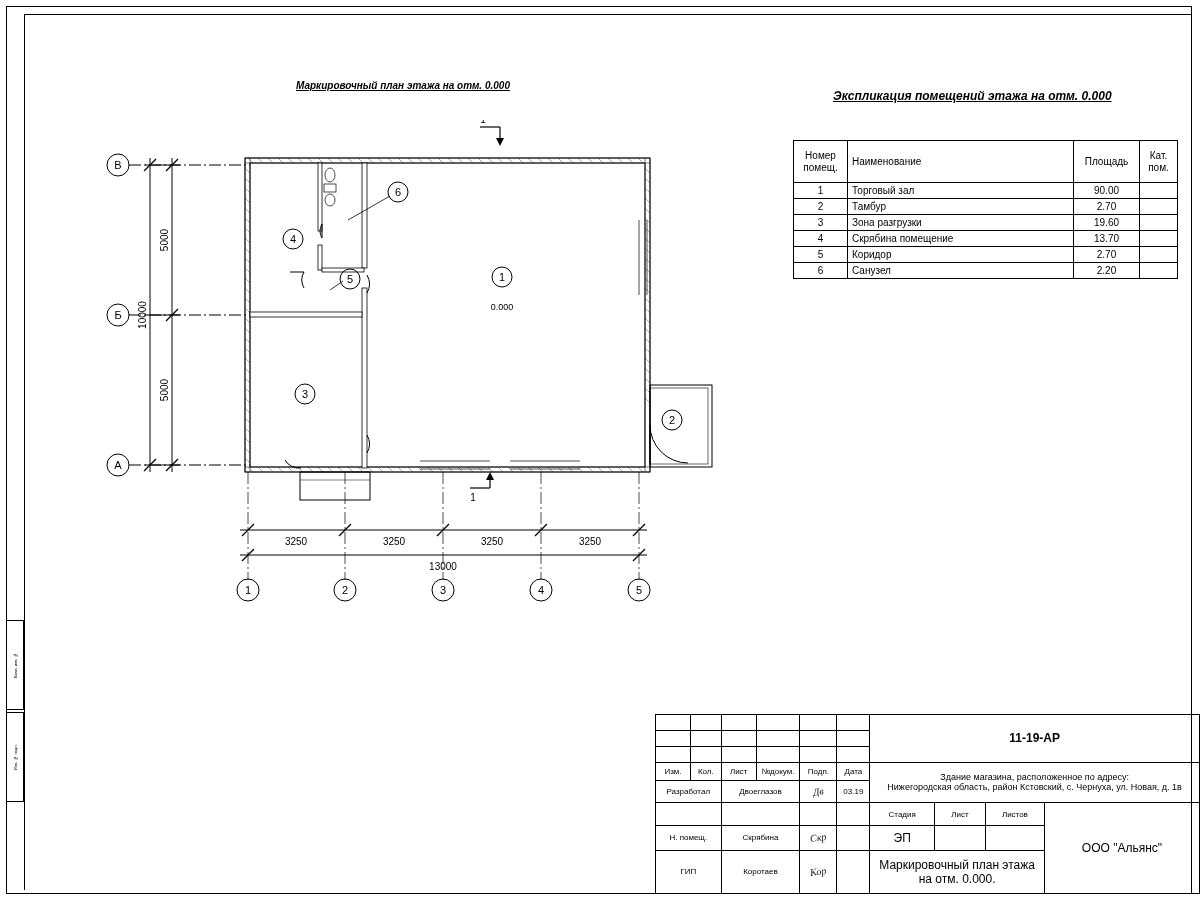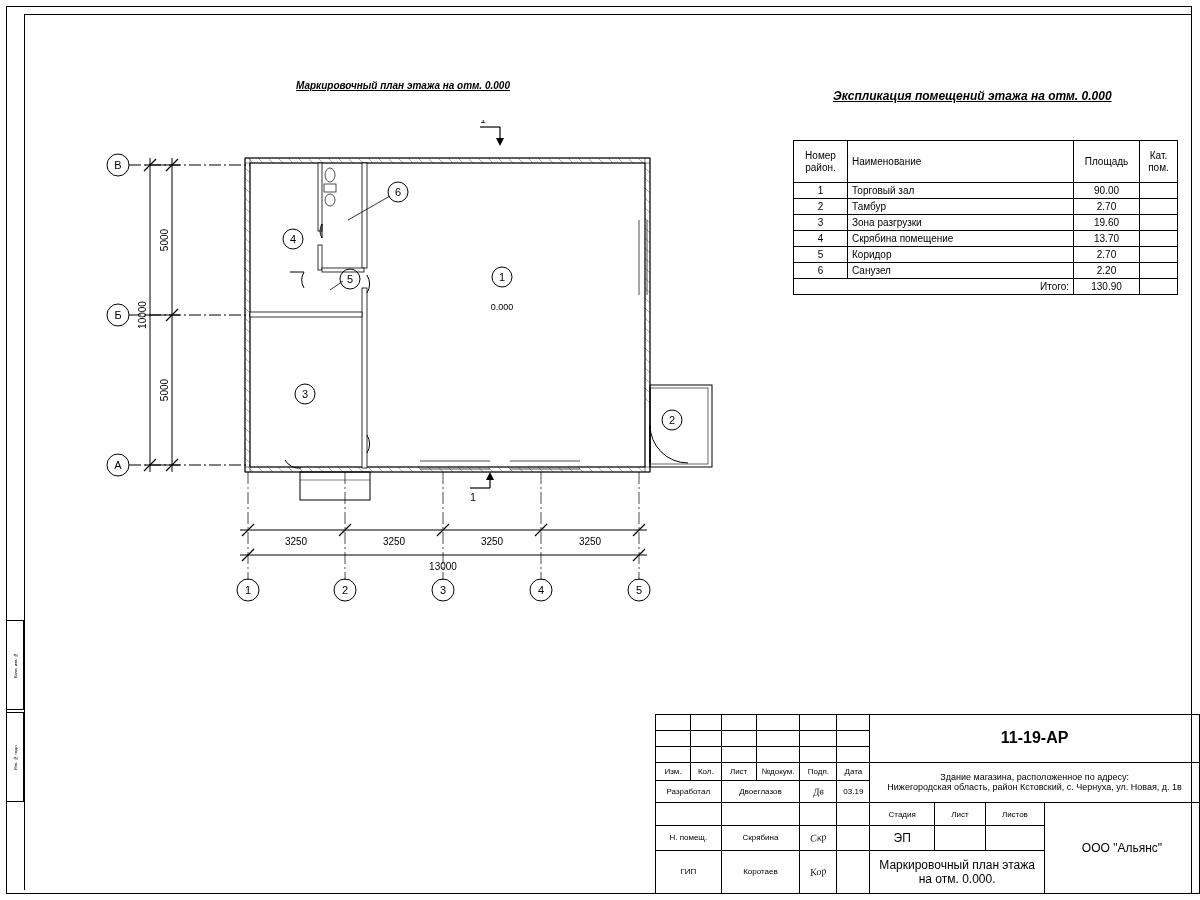--- a/index.html
+++ b/index.html
@@ -124,21 +124,21 @@
   .sig {
     font-family: "Liberation Serif", serif;
     font-style: italic;
     font-size: 10px;
     color: #111;
     transform: rotate(-8deg);
     display: inline-block;
   }
   .small { font-size: 8px; }
   .mid { font-size: 12px; }
-  .big { font-size: 16px; font-weight: bold; }
+  .big { font-size: 12px; font-weight: bold; }
   .nowrap { white-space: nowrap; overflow: hidden; }
 </style>
 </head>
 <body>
 
 <div class="sheet">
 
   <div class="border-outer"></div>
   <div class="border-inner"></div>
 
@@ -451,21 +451,21 @@
         <text x="56" y="195" transform="rotate(-90 56 195)" text-anchor="middle">10000</text>
       </g>
     </svg>
   </div>
 
   <table class="expl-table">
     <thead>
       <tr>
         <td class="c-num">
           <span>Номер</span><br>
-          <span>район.</span>
+          <span>помещ.</span>
         </td>
         <td class="c-name">Наименование</td>
         <td class="c-area">Площадь</td>
         <td class="c-cat">
           <span>Кат.</span><br>
           <span>пом.</span>
         </td>
       </tr>
     </thead>
     <tbody>
@@ -496,25 +496,20 @@
       <tr>
         <td class="c-num">5</td>
         <td class="c-name">Коридор</td>
         <td class="c-area">2.70</td>
         <td class="c-cat"></td>
       </tr>
       <tr>
         <td class="c-num">6</td>
         <td class="c-name">Санузел</td>
         <td class="c-area">2.20</td>
-        <td class="c-cat"></td>
-      </tr>
-      <tr>
-        <td class="total-label" colspan="2">Итого:</td>
-        <td class="c-area">130.90</td>
         <td class="c-cat"></td>
       </tr>
     </tbody>
   </table>
 
   <div class="stamp">
     <table>
       <tbody>
           <tr style="height:14px;">
         <td style="width:32px;"></td>

